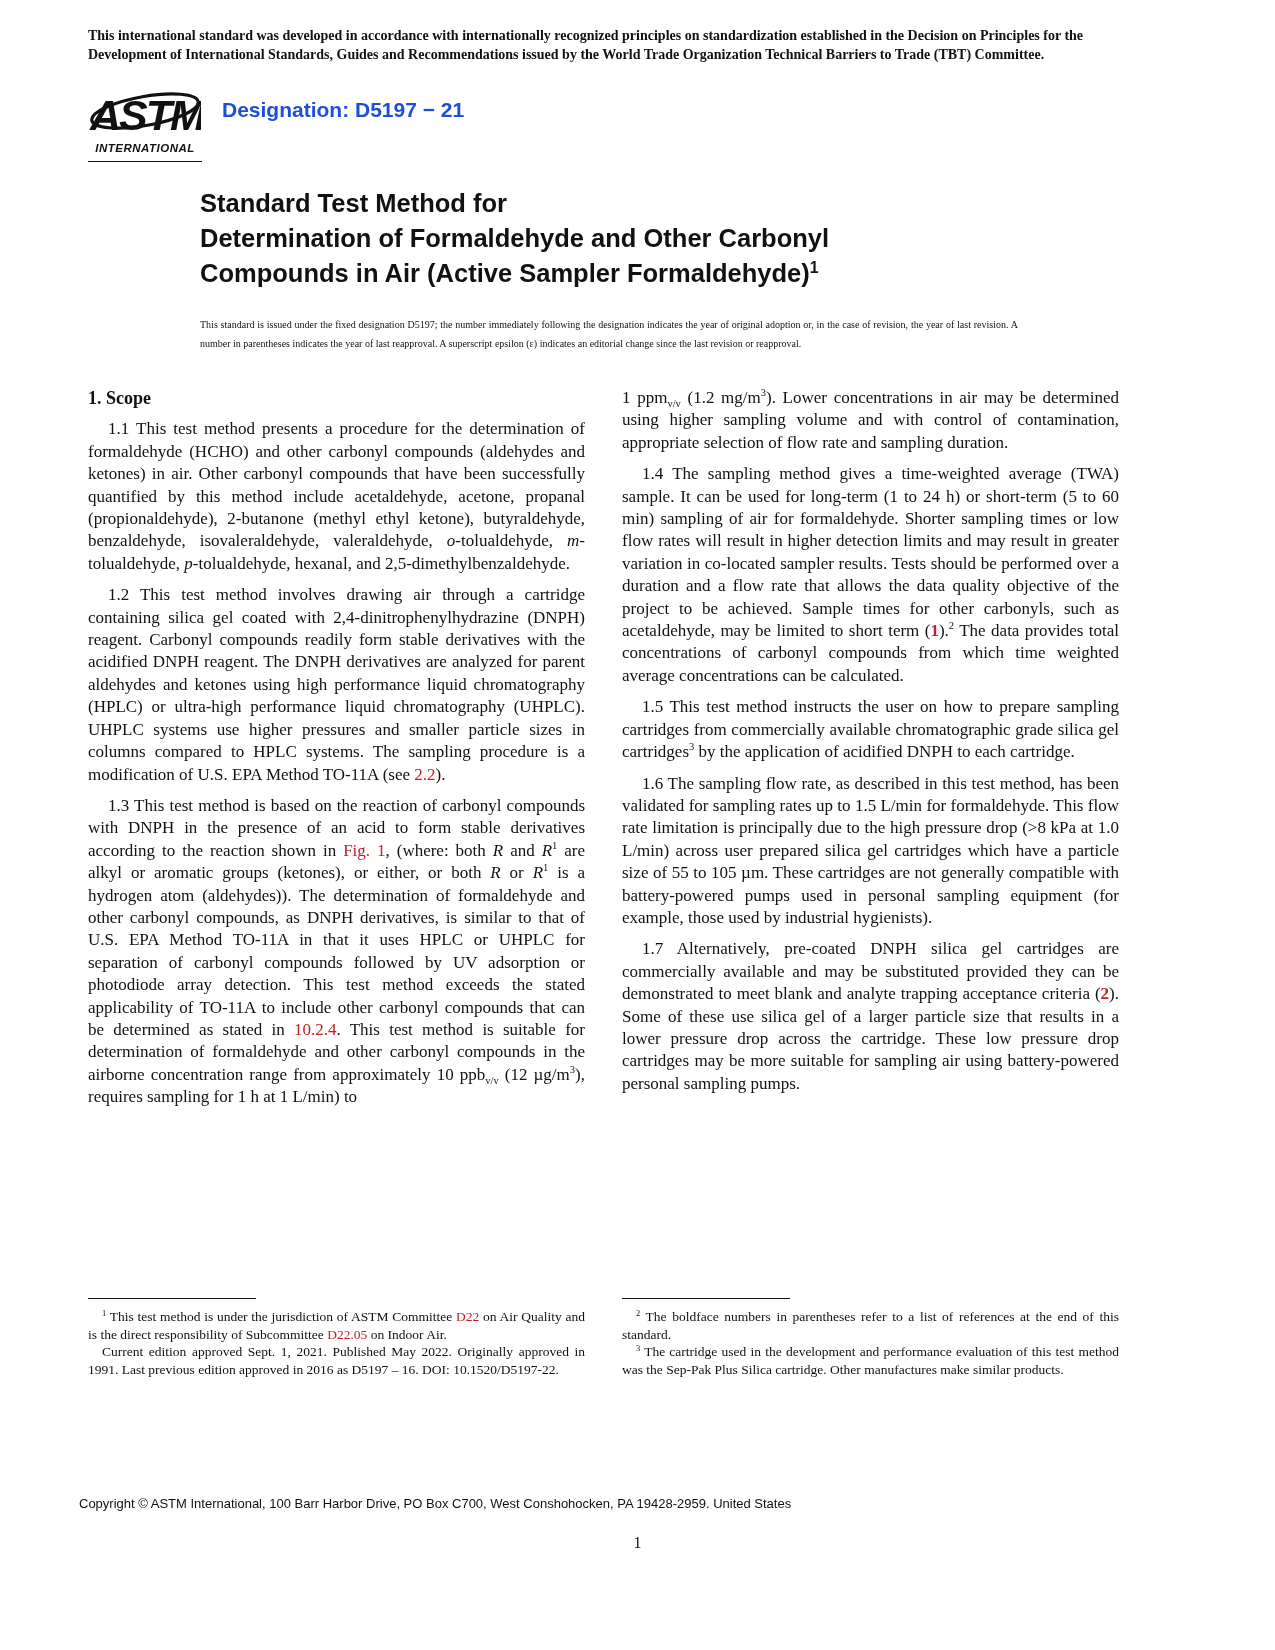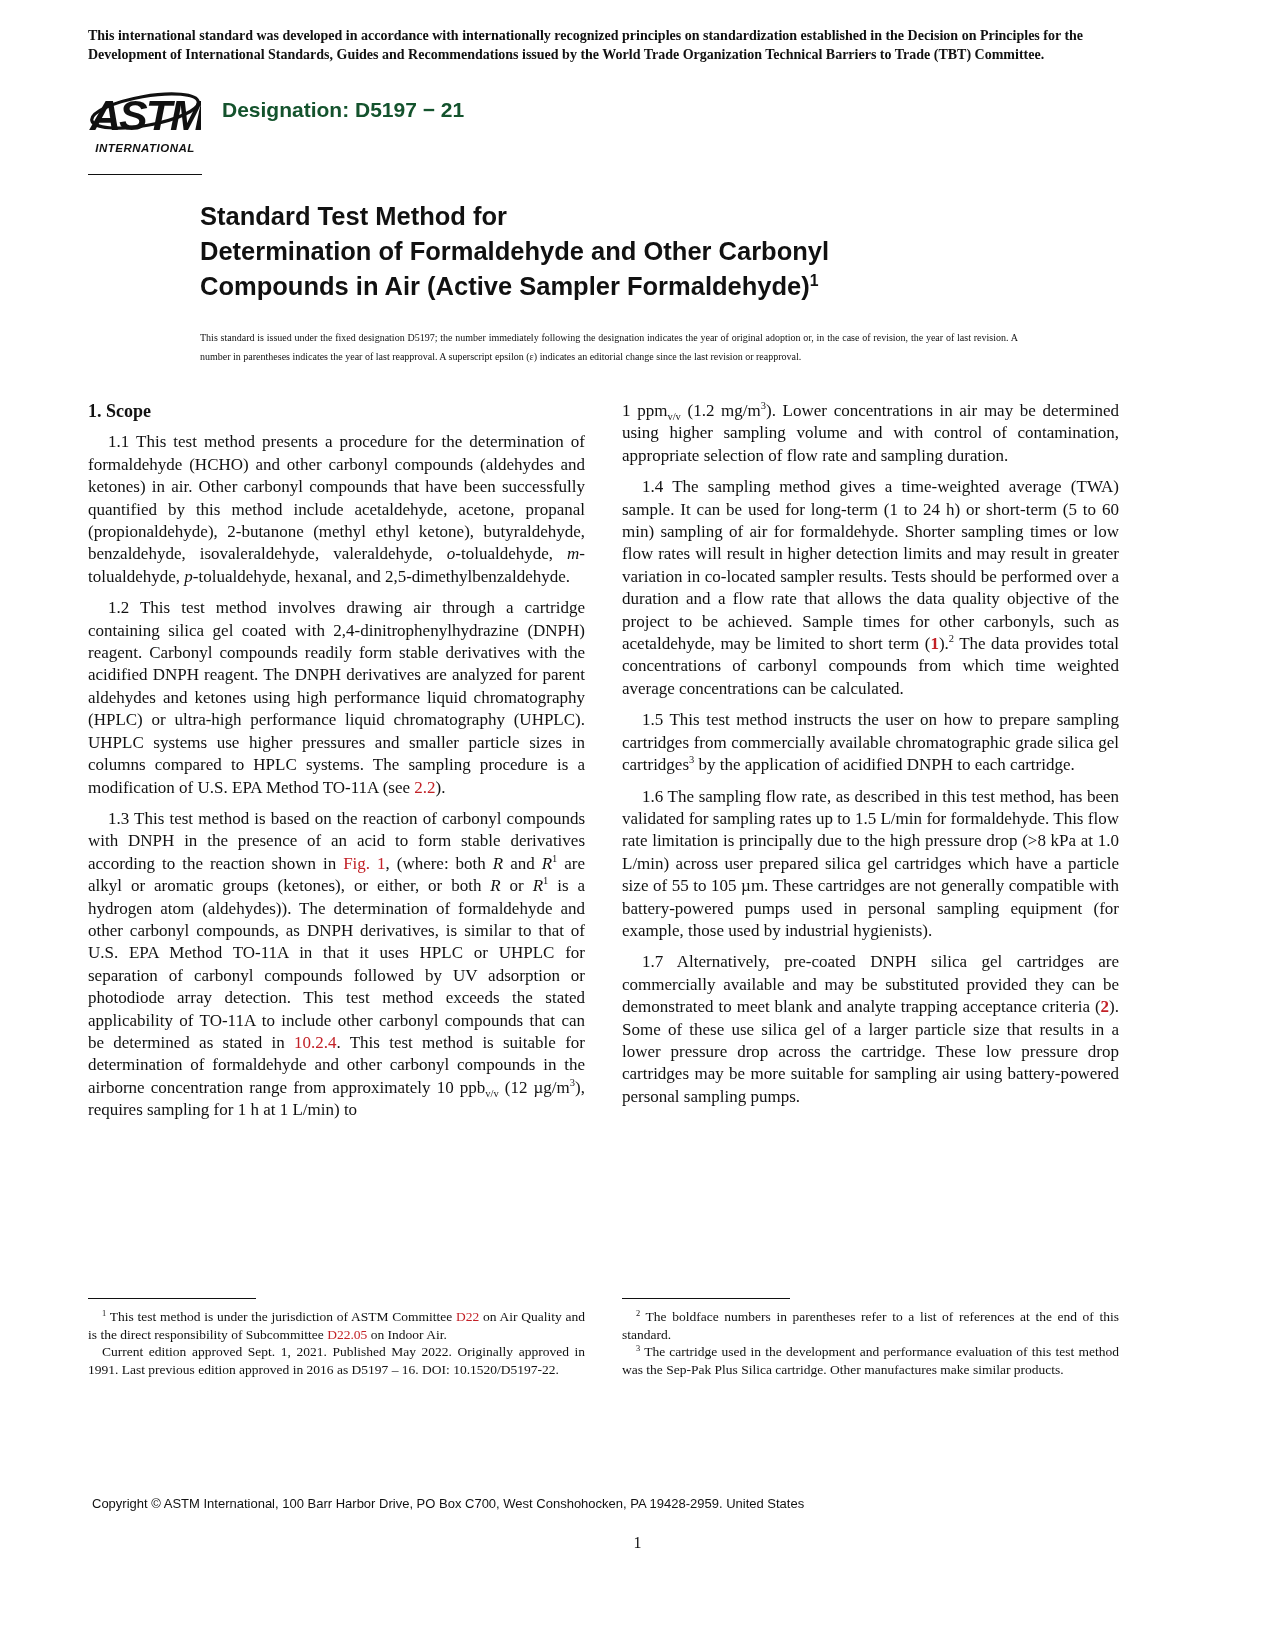--- a/index.html
+++ b/index.html
@@ -13,25 +13,25 @@
 
   .disclaimer { font-weight: bold; font-size: 14px; line-height: 19px; margin: 0 0 18px; }
   .dline { display: block; }
 
   .masthead-row { display: flex; align-items: flex-start; margin-bottom: 24px; }
   .logo { width: 114px; text-align: center; }
   .logo-mark { display: block; margin: 0 auto; }
   .logo-sub {
     font-family: "Liberation Sans", sans-serif; font-weight: bold; font-style: italic;
     font-size: 11.5px; letter-spacing: 0.5px; color: #111;
-    border-bottom: 1.5px solid #111; padding-bottom: 20px; margin-top: -2px; text-align: center;
+    border-bottom: 1.5px solid #111; padding-bottom: 7px; margin-top: -2px; text-align: center;
   }
   .designation {
     font-family: "Liberation Sans", sans-serif; font-weight: bold;
-    font-size: 21px; margin: 16px 0 0 20px; color: #14532d;
+    font-size: 21px; margin: 16px 0 0 20px; color: #1d4ed8;
   }
 
   .title-wrap { margin-left: 112px; }
   .title {
     font-family: "Liberation Sans", sans-serif; font-weight: bold;
     font-size: 25.5px; line-height: 35px; margin: 0; color: #111;
   }
   .t-line { display: block; }
   .issue-note { font-size: 10px; line-height: 19px; text-align: justify; width: 818px; margin: 24px 0 0; }
 
@@ -46,21 +46,21 @@
   .seg-it { font-style: italic; }
   .seg-sup { vertical-align: super; font-size: 0.62em; line-height: 0; }
   .seg-sub { vertical-align: sub; font-size: 0.62em; line-height: 0; }
 
   .footnotes { position: absolute; left: 88px; top: 1298px; width: 1031px; display: flex; gap: 37px; }
   .fn-col { width: 497px; }
   .fn-rule { width: 168px; border-top: 1.4px solid #111; margin-bottom: 9px; }
   .fn { font-size: 13.5px; line-height: 17.5px; text-align: justify; margin: 0; text-indent: 14px; }
 
   .copyright {
-    position: absolute; left: 92px; top: 1496px;
+    position: absolute; left: 79px; top: 1496px;
     font-family: "Liberation Sans", sans-serif; font-size: 13px; margin: 0; color: #111;
   }
   .page-num { position: absolute; left: 0; top: 1534px; width: 1275px; text-align: center; font-size: 16px; margin: 0; }
 </style>
 </head>
 <body>
 
 <div class="page">
 
   <p class="disclaimer">

